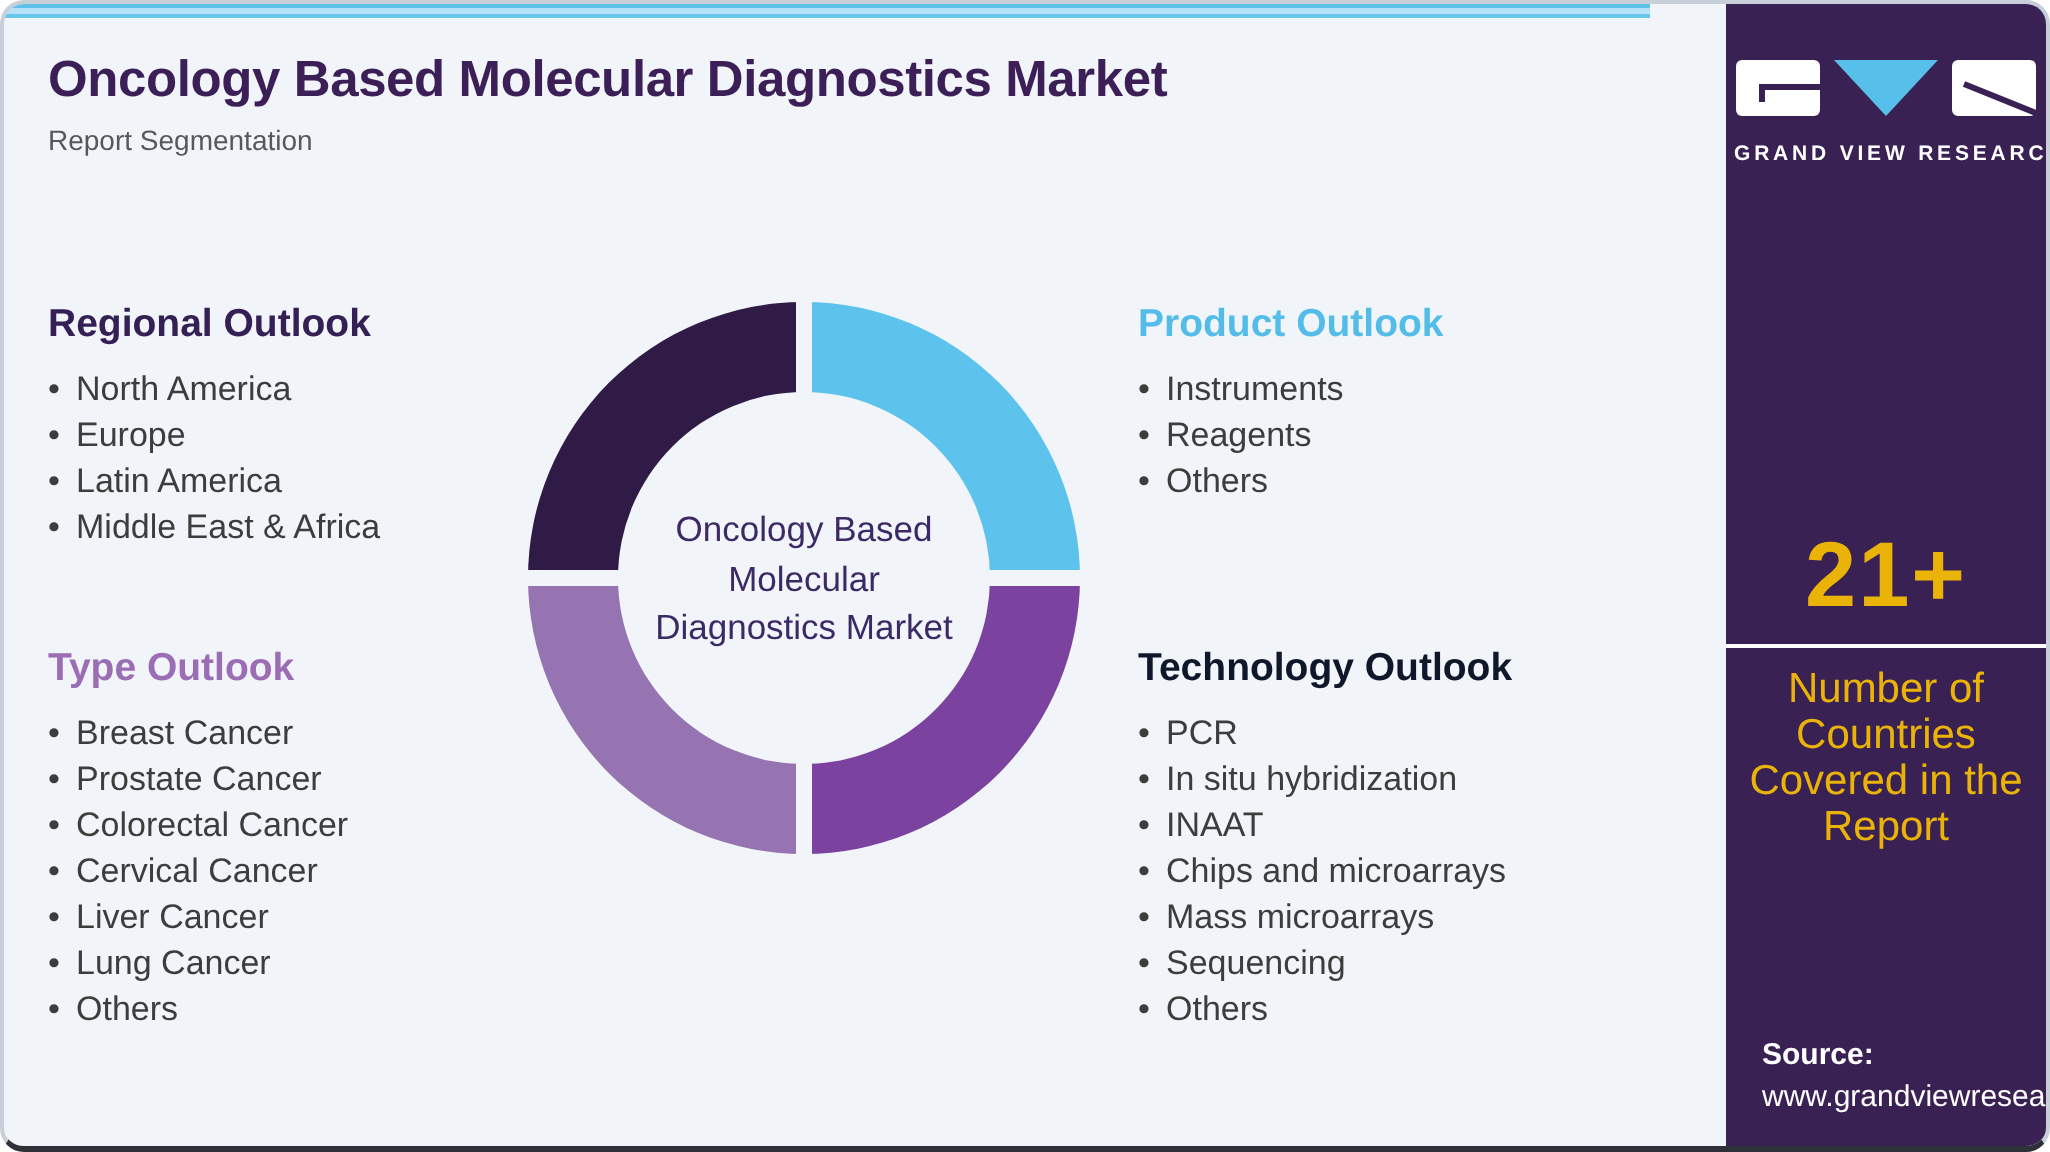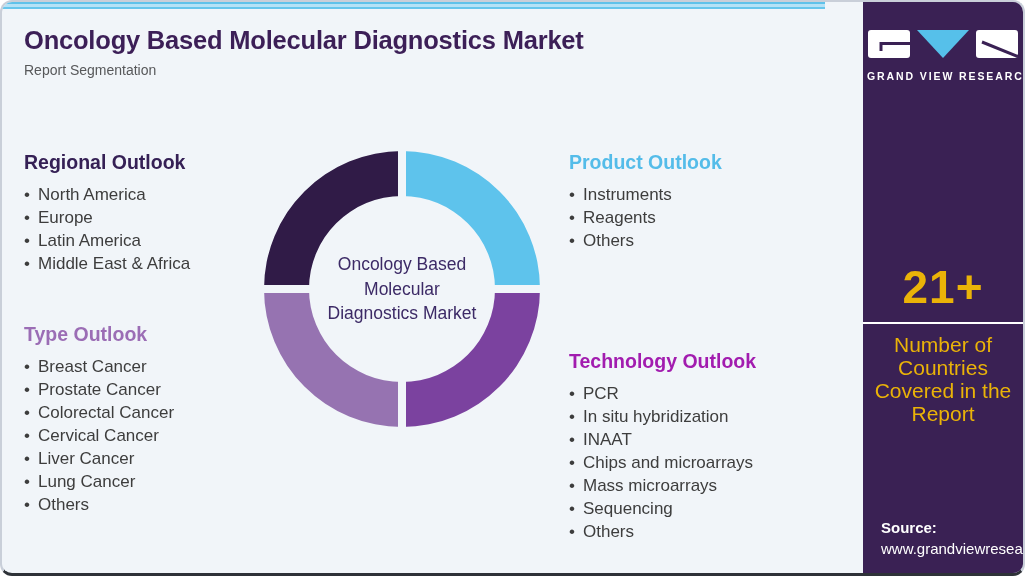--- a/index.html
+++ b/index.html
@@ -78,21 +78,21 @@
   <div class="section sec-product">
     <div class="sec-heading" style="color: rgb(84, 188, 233);">Product Outlook</div>
     <ul class="bullets">
         <li>Instruments</li>
         <li>Reagents</li>
         <li>Others</li>
       </ul>
   </div>
 
   <div class="section sec-technology">
-    <div class="sec-heading" style="color: #a21caf; margin-top: 27px;">Technology Outlook</div>
+    <div class="sec-heading" style="color: #0f172a;">Technology Outlook</div>
     <ul class="bullets">
         <li>PCR</li>
         <li>In situ hybridization</li>
         <li>INAAT</li>
         <li>Chips and microarrays</li>
         <li>Mass microarrays</li>
         <li>Sequencing</li>
         <li>Others</li>
       </ul>
   </div>

